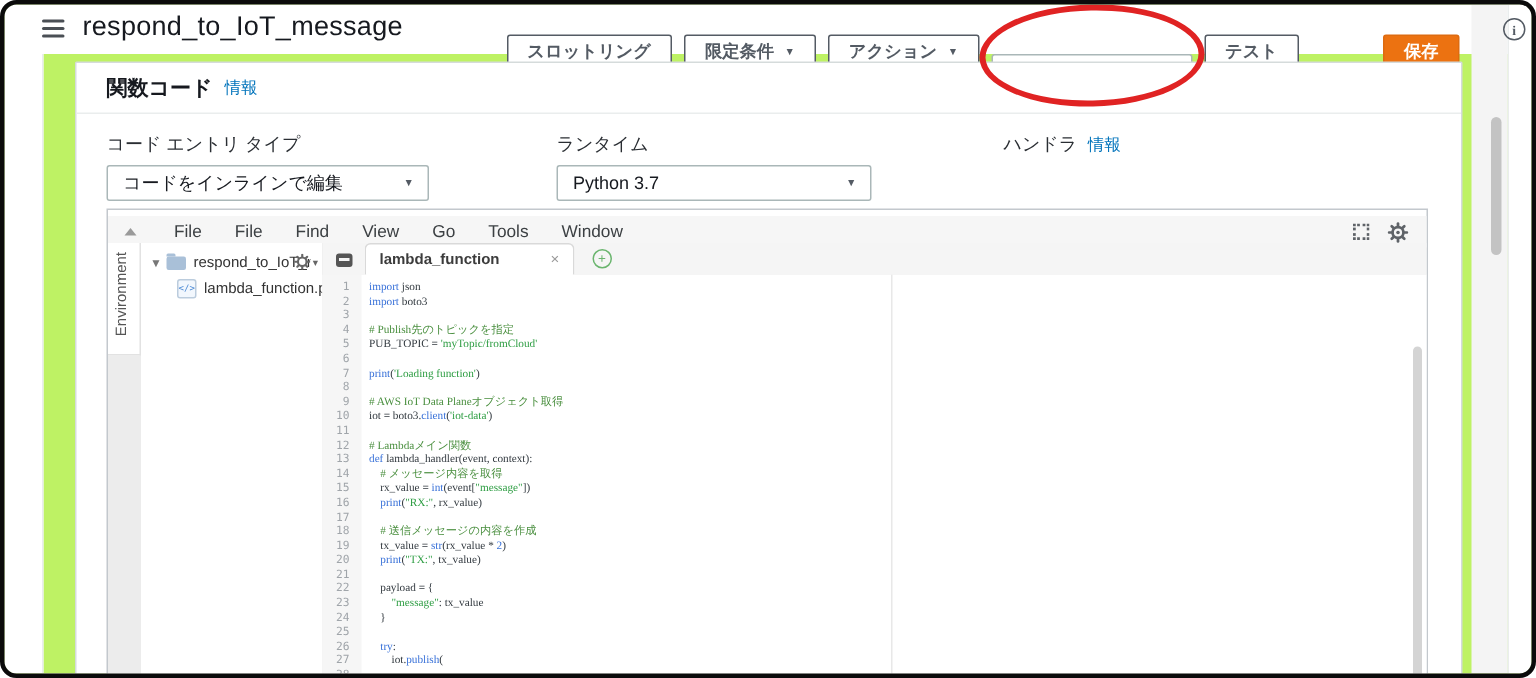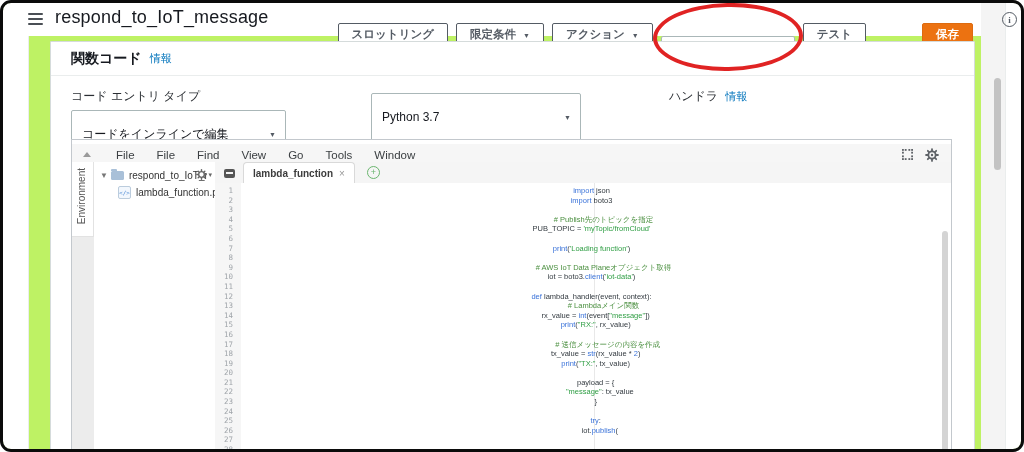--- a/index.html
+++ b/index.html
@@ -35,21 +35,21 @@
   .card{position:absolute;left:47px;top:38px;right:46px;height:600px;background:#fff;border:1px solid #d5dbdb;border-radius:1px;}
   .card-hd{height:33px;border-bottom:1px solid #eaeded;display:flex;align-items:center;padding-left:20px;gap:8px;text-align:right;}
   .card-title{font-size:14px;font-weight:bold;color:#16191f;}
   .info-link{font-size:11px;color:#0073bb;cursor:pointer;}
 
   
   .field{position:absolute;top:46px;}
   .f1{left:20px;width:215px;} .f2{left:320px;width:210px;} .f3{left:618px;width:210px;}
   .flabel{font-size:12px;color:#2a2e33;display:flex;gap:7px;align-items:baseline;}
   .fctrl{margin-top:5px;height:22px;border:1px solid #aab7b8;border-radius:2px;background:#fff;position:relative;
-         display:flex;align-items:center;padding:12px 10px;font-size:12px;color:#16191f;cursor:pointer;white-space:nowrap;overflow:hidden;}
+         display:flex;align-items:center;padding:0 10px;font-size:12px;color:#16191f;cursor:pointer;white-space:nowrap;overflow:hidden;}
   .fctrl .caret{position:absolute;right:9px;font-size:7px;color:#545b64;}
 
   
   .editor{position:absolute;left:20px;top:97px;width:879px;height:560px;border:1px solid #c3c8cd;background:#fff;}
   .menubar{position:absolute;left:0;right:0;top:4px;height:21px;background:#f6f6f6;border-bottom:1px solid #dcdcdc;
            display:flex;align-items:center;font-size:11.5px;color:#3c4043;}
   .collapse-tri{width:0;height:0;border-left:4px solid transparent;border-right:4px solid transparent;border-bottom:5px solid #9a9a9a;margin:0 14px 0 11px;cursor:pointer;}
   .menu-item{padding:0 11px;cursor:pointer;}
   .mb-icons{position:absolute;right:12px;top:0;height:21px;display:flex;align-items:center;gap:12px;}
   .mb-icons svg{display:block;cursor:pointer;}
@@ -67,34 +67,34 @@
   .file-ic{width:11px;height:11px;border:1px solid #bcd;border-radius:2px;background:#f2f7fd;color:#4b89d4;font-size:6px;
            display:flex;align-items:center;justify-content:center;margin:0 5px 0 24px;flex:none;font-family:"DejaVu Sans Mono",monospace;}
   .tree-gear{position:absolute;right:3px;top:2px;display:flex;align-items:center;gap:1px;cursor:pointer;}
   .tree-gear .dd{font-size:7px;color:#666;}
   .tlabel{overflow:hidden;text-overflow:clip;max-width:78px;}
 
   .tabbar{position:absolute;left:143px;right:0;top:22px;height:21px;background:#f5f5f5;border-bottom:1px solid #e0e0e0;display:flex;align-items:flex-end;}
   .panes-ic{width:11px;height:9px;background:#555;border-radius:2px;position:relative;margin:0 8px 5px 9px;cursor:pointer;}
   .panes-ic:before{content:"";position:absolute;left:2px;top:3px;right:2px;height:1.5px;background:#f5f5f5;}
   .tab{height:20px;margin-bottom:-1px;background:#fff;border:1px solid #d9d9d9;border-bottom:1px solid #fff;border-radius:4px 4px 0 0;
-       display:flex;align-items:center;padding:0 9px;font-size:10px;font-weight:bold;color:#3c3c3c;cursor:pointer;}
+       display:flex;align-items:center;padding:0 9px;font-size:10px;font-weight:bold;color:#3c3c3c;cursor:pointer;gap:28px;}
   .tab .close{margin-left:6px;color:#999;font-weight:normal;font-size:10px;cursor:pointer;}
   .plus-btn{width:11px;height:11px;border:1.5px solid #6ab56e;border-radius:50%;color:#6ab56e;font-size:9px;line-height:10px;
             text-align:center;margin:0 0 4px 12px;cursor:pointer;}
 
   .code-pane{position:absolute;left:143px;right:0;top:43px;bottom:0;background:#fff;overflow:hidden;}
   .gutter{position:absolute;left:0;top:0;bottom:0;width:26px;background:#f6f6f6;padding-top:3px;box-sizing:border-box;}
   .ln{height:9.6px;line-height:9.6px;font-family:"DejaVu Sans Mono",monospace;font-size:7.5px;color:#a0a5aa;text-align:right;padding-right:8px;}
   .print-margin{position:absolute;left:379px;top:0;bottom:0;width:1px;background:#e8e8e8;}
   .code{position:absolute;left:26px;top:0;right:14px;bottom:0;padding:3px 0 0 5px;cursor:text;}
-  .cl{height:9.6px;line-height:9.6px;font-family:Liberation Sans, sans-serif;font-size:7.5px;white-space:pre;color:#333a40;text-align:center;}
+  .cl{height:9.6px;line-height:9.6px;font-family:Liberation Serif, serif;font-size:7.5px;white-space:pre;color:#333a40;}
   .t-kw,.t-fn,.t-num{color:#3b73d9;}
   .t-str{color:#2f9e44;}
-  .t-com{color:#4a8f3f;margin-left:24px;}
+  .t-com{color:#4a8f3f;}
   .t-tx{color:#333a40;}
   .ed-scroll{position:absolute;right:3px;top:48px;bottom:8px;width:6px;background:#d4d4d4;border-radius:3px;cursor:pointer;}
 </style>
 </head>
 <body>
 
 <div class="page">
 
   <div class="hdr">
     <div class="hamburger">
@@ -146,20 +146,21 @@
 
     <div class="field f1">
       <div class="flabel">コード エントリ タイプ</div>
       <div class="fctrl">
         <span>コードをインラインで編集</span>
         <span class="caret">▼</span>
       </div>
     </div>
 
     <div class="field f2">
+      <div class="flabel">ランタイム</div>
       <div class="fctrl">
         <span>Python 3.7</span>
         <span class="caret">▼</span>
       </div>
     </div>
 
     <div class="field f3">
       <div class="flabel">
         <span>ハンドラ</span>
         <span class="info-link">情報</span>
@@ -292,22 +293,23 @@
             <div class="cl"><span class="t-kw">import</span><span class="t-tx"> boto3</span></div>
             <div class="cl"></div>
             <div class="cl"><span class="t-com"># Publish先のトピックを指定</span></div>
             <div class="cl"><span class="t-tx">PUB_TOPIC = </span><span class="t-str">'myTopic/fromCloud'</span></div>
             <div class="cl"></div>
             <div class="cl"><span class="t-fn">print</span><span class="t-tx">(</span><span class="t-str">'Loading function'</span><span class="t-tx">)</span></div>
             <div class="cl"></div>
             <div class="cl"><span class="t-com"># AWS IoT Data Planeオブジェクト取得</span></div>
             <div class="cl"><span class="t-tx">iot = boto3.</span><span class="t-fn">client</span><span class="t-tx">(</span><span class="t-str">'iot-data'</span><span class="t-tx">)</span></div>
             <div class="cl"></div>
+            <div class="cl"><span class="t-com"># Lambdaメイン関数</span></div>
             <div class="cl"><span class="t-kw">def</span><span class="t-tx"> lambda_handler(event, context):</span></div>
-            <div class="cl"><span class="t-com"># Lambdaメイン関数</span></div>
+            <div class="cl"><span class="t-com">    # メッセージ内容を取得</span></div>
             <div class="cl"><span class="t-tx">    rx_value = </span><span class="t-fn">int</span><span class="t-tx">(event[</span><span class="t-str">"message"</span><span class="t-tx">])</span></div>
             <div class="cl"><span class="t-tx">    </span><span class="t-fn">print</span><span class="t-tx">(</span><span class="t-str">"RX:"</span><span class="t-tx">, rx_value)</span></div>
             <div class="cl"></div>
             <div class="cl"><span class="t-com">    # 送信メッセージの内容を作成</span></div>
             <div class="cl"><span class="t-tx">    tx_value = </span><span class="t-fn">str</span><span class="t-tx">(rx_value * </span><span class="t-num">2</span><span class="t-tx">)</span></div>
             <div class="cl"><span class="t-tx">    </span><span class="t-fn">print</span><span class="t-tx">(</span><span class="t-str">"TX:"</span><span class="t-tx">, tx_value)</span></div>
             <div class="cl"></div>
             <div class="cl"><span class="t-tx">    payload = {</span></div>
             <div class="cl"><span class="t-tx">        </span><span class="t-str">"message"</span><span class="t-tx">: tx_value</span></div>
             <div class="cl"><span class="t-tx">    }</span></div>

